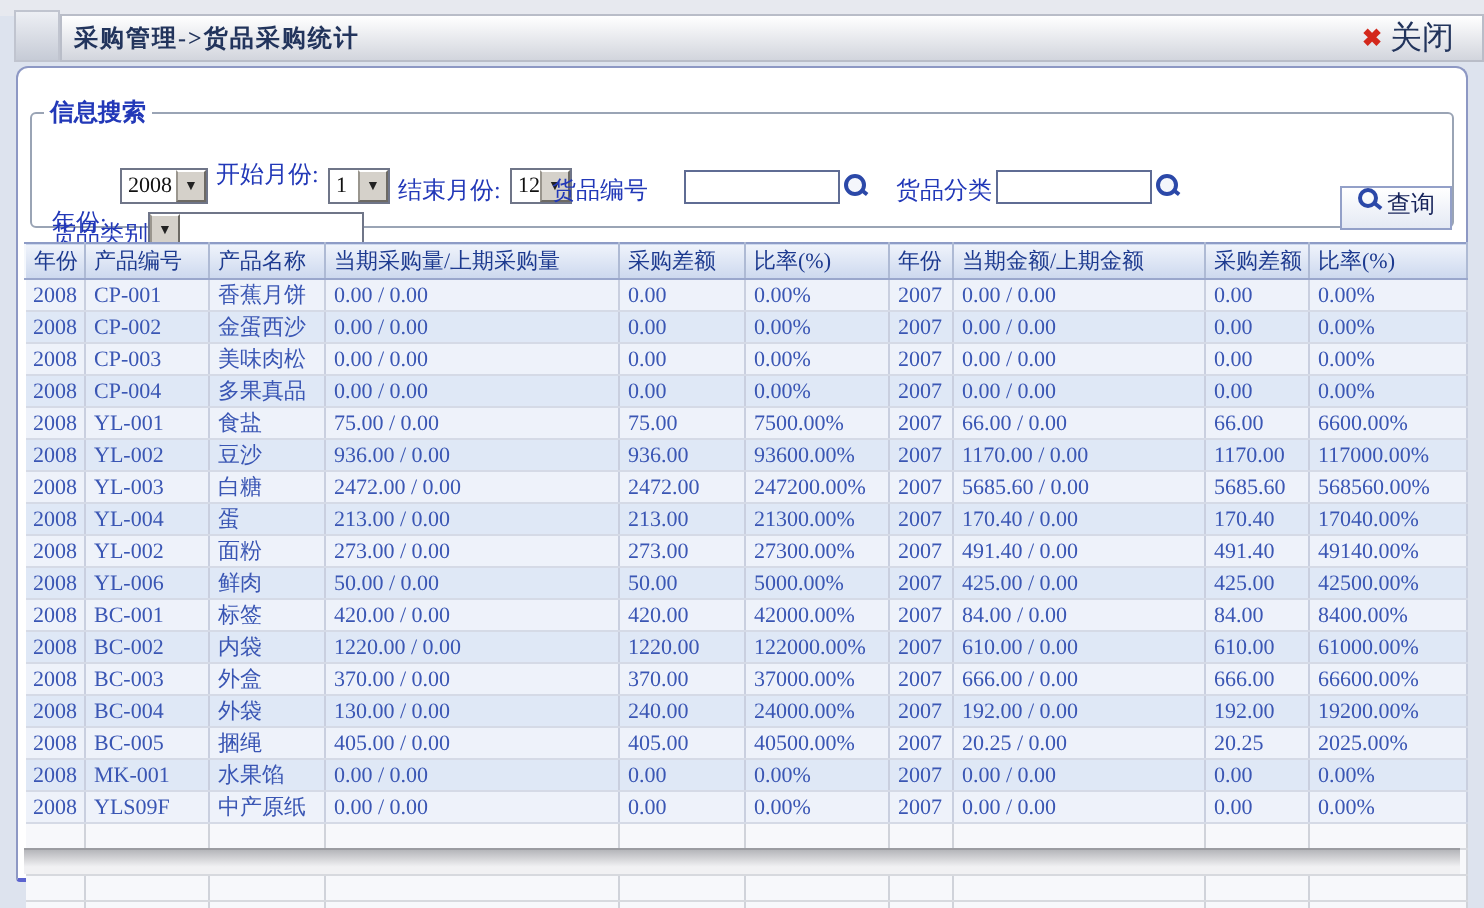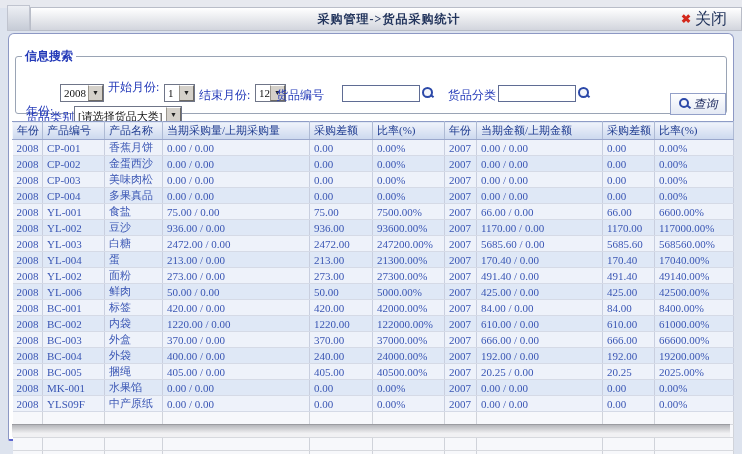--- a/index.html
+++ b/index.html
@@ -13,21 +13,21 @@
   .top-strip { position:absolute; left:0; top:0; width:742px; height:8px; background:#e7e9ef; }
   .tab-corner {
     position:absolute; left:7px; top:5px; width:23px; height:26px;
     background:linear-gradient(#edeff4,#c6cbd6);
     border:1px solid #c0c4cf;
   }
   .titlebar {
     position:absolute; left:30px; top:7px; width:712px; height:24px;
     background:linear-gradient(#ffffff,#d2d5dd);
     border:1px solid #b9bdc8;
-    display:flex; align-items:center;justify-content:center;
+    display:flex; align-items:center;
   }
   .titlebar-title {
     margin-left:6px; font-size:12px; font-weight:bold; color:#22345c;
     letter-spacing:1px;
   }
   .close-box {
     position:absolute; right:14px; top:0; height:100%;
     display:flex; align-items:center; gap:4px; cursor:pointer;
   }
   .close-x { color:#d3281c; font-size:12px; font-weight:bold; line-height:1; }
@@ -75,23 +75,22 @@
     border:2px solid #2b48a8; border-radius:50%; background:#f4f6fb;
   }
   .mag::after {
     content:""; position:absolute; left:9px; top:9px; width:4px; height:2px;
     background:#2b48a8; transform:rotate(38deg);
   }
   .query-btn {
     position:absolute; left:654px; top:28px; width:56px; height:22px;
     background:linear-gradient(#ffffff,#e4e9f4);
     border:1px solid #93a0c8; border-radius:0;
-    display:flex; align-items:center; justify-content:center; gap:3px;
+    display:flex; justify-content:center; gap:3px;
     cursor:pointer;
-    font-style:italic;
   }
   .query-btn .qmag { position:relative; width:12px; height:12px; }
   .query-btn .qmag::before {
     content:""; position:absolute; left:0; top:0; width:6px; height:6px;
     border:2px solid #2b48a8; border-radius:50%;
   }
   .query-btn .qmag::after {
     content:""; position:absolute; left:8px; top:8px; width:4px; height:2px;
     background:#2b48a8; transform:rotate(38deg);
   }
@@ -179,21 +178,20 @@
     <input class="txt" style="left: 482px; top: 20px;" value="">
     <span class="mag" style="left:561px; top:21px;"></span>
 
     <span class="query-btn">
       <span class="qmag"></span>
       <span class="qlabel">查询</span>
     </span>
 
     <span class="fld-label" style="left:10px; top:44px;">货品类别</span>
     <span class="sel" style="left:58px; top:41px; width:108px;">
-      <span class="sel-value">[请选择货品大类]</span>
       <span class="sel-btn">▼</span>
     </span>
   </fieldset>
 
   <div class="grid-wrap">
     <table class="grid">
       <colgroup>
           <col style="width: 30px;">
           <col style="width: 62px;">
           <col style="width: 58px;">
@@ -373,21 +371,21 @@
             <td>37000.00%</td>
             <td>2007</td>
             <td>666.00 / 0.00</td>
             <td>666.00</td>
             <td>66600.00%</td>
           </tr>
           <tr class="even">
             <td>2008</td>
             <td>BC-004</td>
             <td>外袋</td>
-            <td>400.00 / 0.00</td>
+            <td>130.00 / 0.00</td>
             <td>240.00</td>
             <td>24000.00%</td>
             <td>2007</td>
             <td>192.00 / 0.00</td>
             <td>192.00</td>
             <td>19200.00%</td>
           </tr>
           <tr class="odd">
             <td>2008</td>
             <td>BC-005</td>

